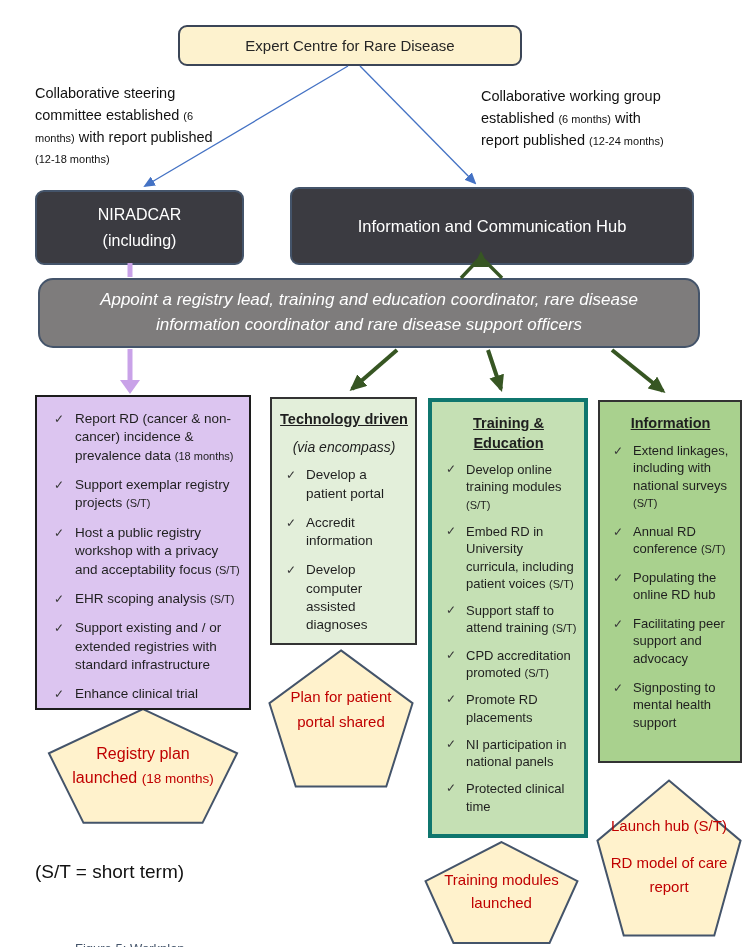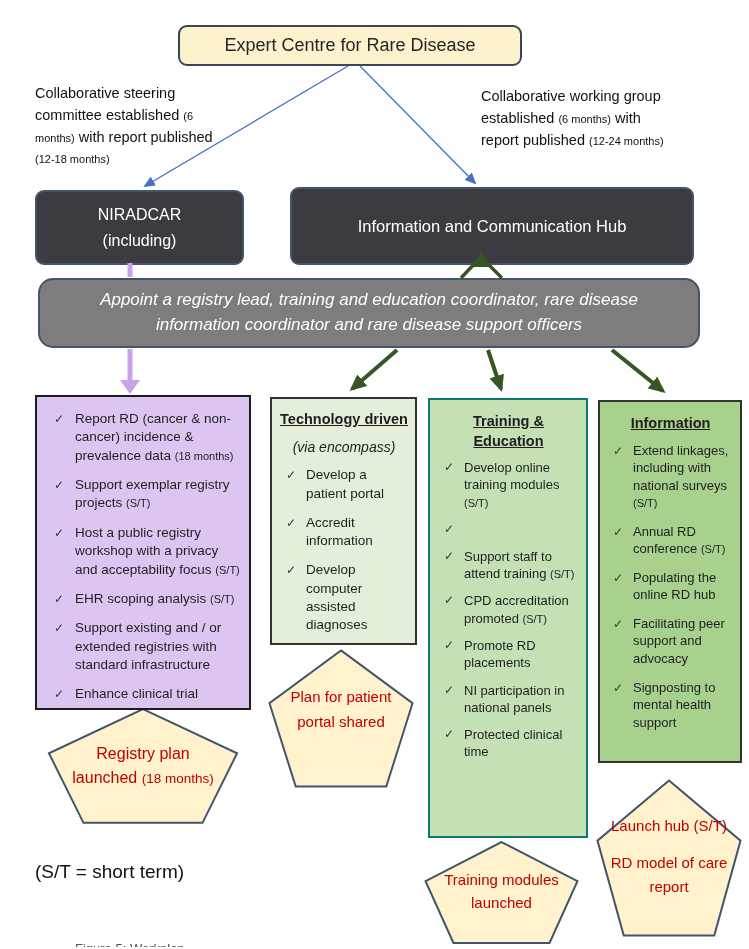--- a/index.html
+++ b/index.html
@@ -3,21 +3,21 @@
 <meta charset="utf-8">
 <style>
   html,body{margin:0;padding:0;background:#fff;}
   #stage{position:relative;width:749px;height:949px;background:#ffffff;overflow:hidden;
          font-family:"Liberation Sans",sans-serif;color:#1f1f1f;}
   .abs{position:absolute;}
 
   
   .title-box{left:178px;top:25px;width:340px;height:37px;background:#FDF2CE;border:2px solid #3B4557;
              border-radius:9px;display:flex;align-items:center;justify-content:center;
-             font-size:18px;color:#262626;z-index:2;}
+             font-size:15px;color:#262626;z-index:2;}
 
   
   .anno{font-size:14.5px;line-height:1.5;color:#111;}
   .anno .sm{font-size:11px;}
   .anno-left{left:35px;top:83px;width:192px;}
   .anno-right{left:481px;top:86px;width:185px;}
 
   
   .dark-box{background:#3B3B41;border:2px solid #44546A;border-radius:9px;color:#fff;
             display:flex;flex-direction:column;align-items:center;justify-content:center;z-index:2;}
@@ -28,21 +28,21 @@
   .gray-box{left:38px;top:278px;width:662px;height:70px;background:#7E7C7C;border:2px solid #44546A;
             border-radius:15px;color:#fff;display:flex;align-items:center;justify-content:center;
             text-align:center;font-size:17px;line-height:1.45;padding:0 26px;box-sizing:border-box;z-index:2;font-style:italic;}
 
   
   .col{box-sizing:border-box;z-index:2;overflow:hidden;}
   .col-registry{left:35px;top:395px;width:216px;height:315px;background:#DCC5F0;border:2px solid #1c1c1c;
                 padding:13px 4px 0 6px;font-size:13.5px;line-height:1.36;}
   .col-technology{left:270px;top:397px;width:147px;height:248px;background:#E3EFDA;border:2px solid #333;
                   padding:9px 3px 0 4px;font-size:13.5px;line-height:1.35;}
-  .col-training{left:428px;top:398px;width:160px;height:440px;background:#C5E0B4;border:2px solid #0f766e;
+  .col-training{left:428px;top:398px;width:160px;height:440px;background:#C5E0B4;border:4px solid #0f766e;
                 padding:10px 3px 0 4px;font-size:13px;line-height:1.33;}
   .col-information{left:598px;top:400px;width:144px;height:363px;background:#A9D18E;border:2px solid #333;
                    padding:10px 2px 0 3px;font-size:13px;line-height:1.35;}
   .col-head{font-weight:bold;text-decoration:underline;text-align:center;font-size:14.5px;
             line-height:1.35;margin:2px auto 8px auto;}
   .col-head.two-line{width:100px;}
   .col-sub{font-style:italic;text-align:center;font-size:14px;margin:6px 0 10px 0;}
   .item{display:flex;margin-bottom:11px;}
   .col-training .item{margin-bottom:10px;}
   .check{flex:none;width:32px;text-align:center;font-size:12px;color:#3a3a3a;padding-top:1px;}
@@ -142,20 +142,21 @@
   </div>
 
   <div class="abs col col-training">
     <div class="col-head two-line">Training &amp; Education</div>
     <div class="item">
       <span class="check">✓</span>
       <span class="itxt">Develop online training modules <span class="sm">(S/T)</span></span>
     </div>
     <div class="item">
       <span class="check">✓</span>
+      <span class="itxt">Embed RD in University curricula, including patient voices <span class="sm">(S/T)</span></span>
     </div>
     <div class="item">
       <span class="check">✓</span>
       <span class="itxt">Support staff to attend training <span class="sm">(S/T)</span></span>
     </div>
     <div class="item">
       <span class="check">✓</span>
       <span class="itxt">CPD accreditation promoted <span class="sm">(S/T)</span></span>
     </div>
     <div class="item">

